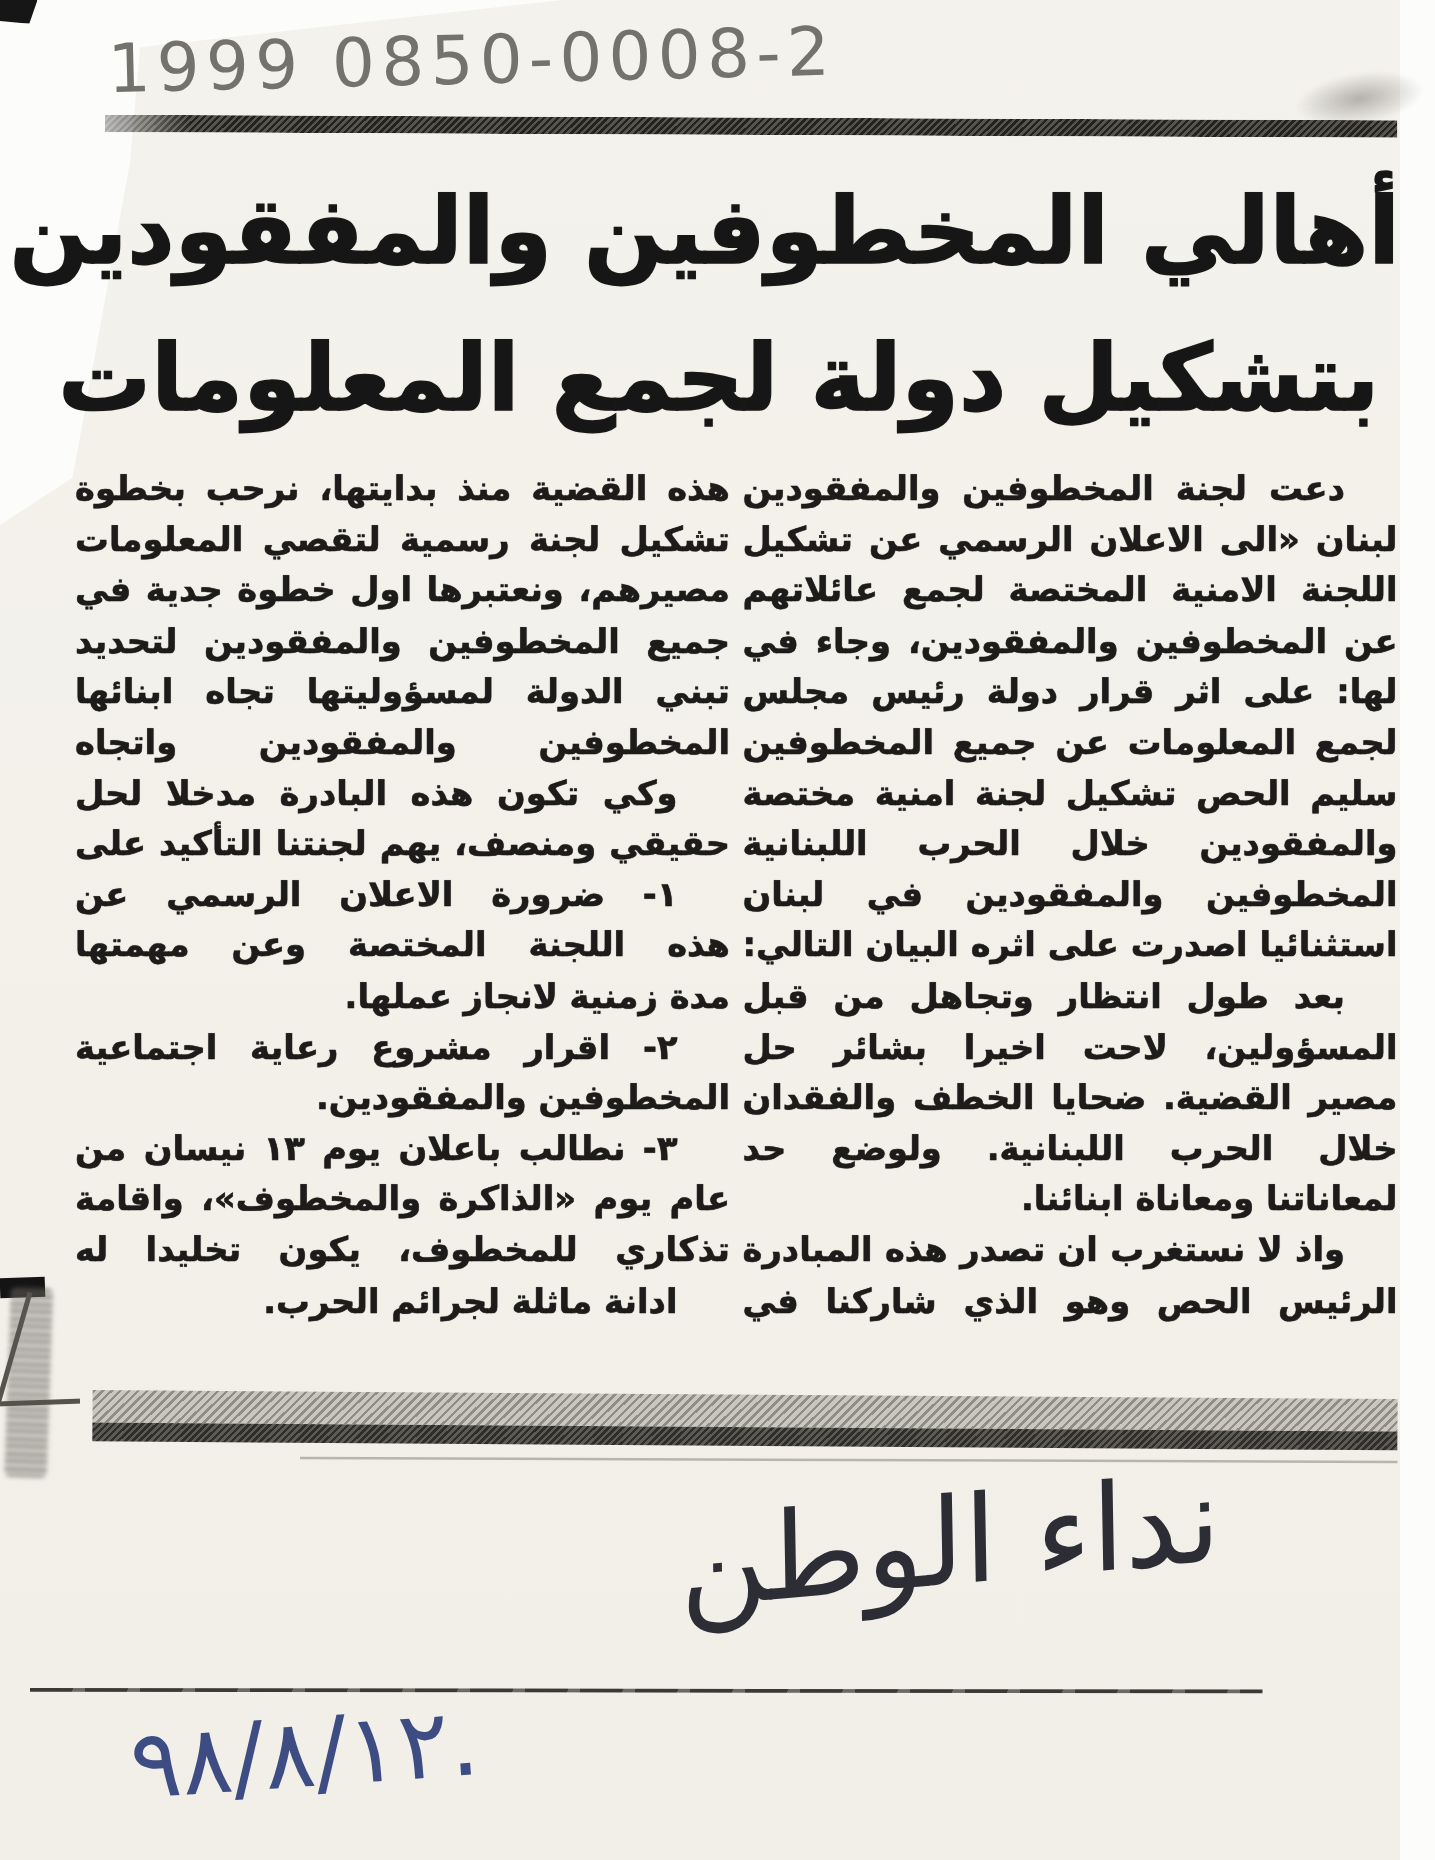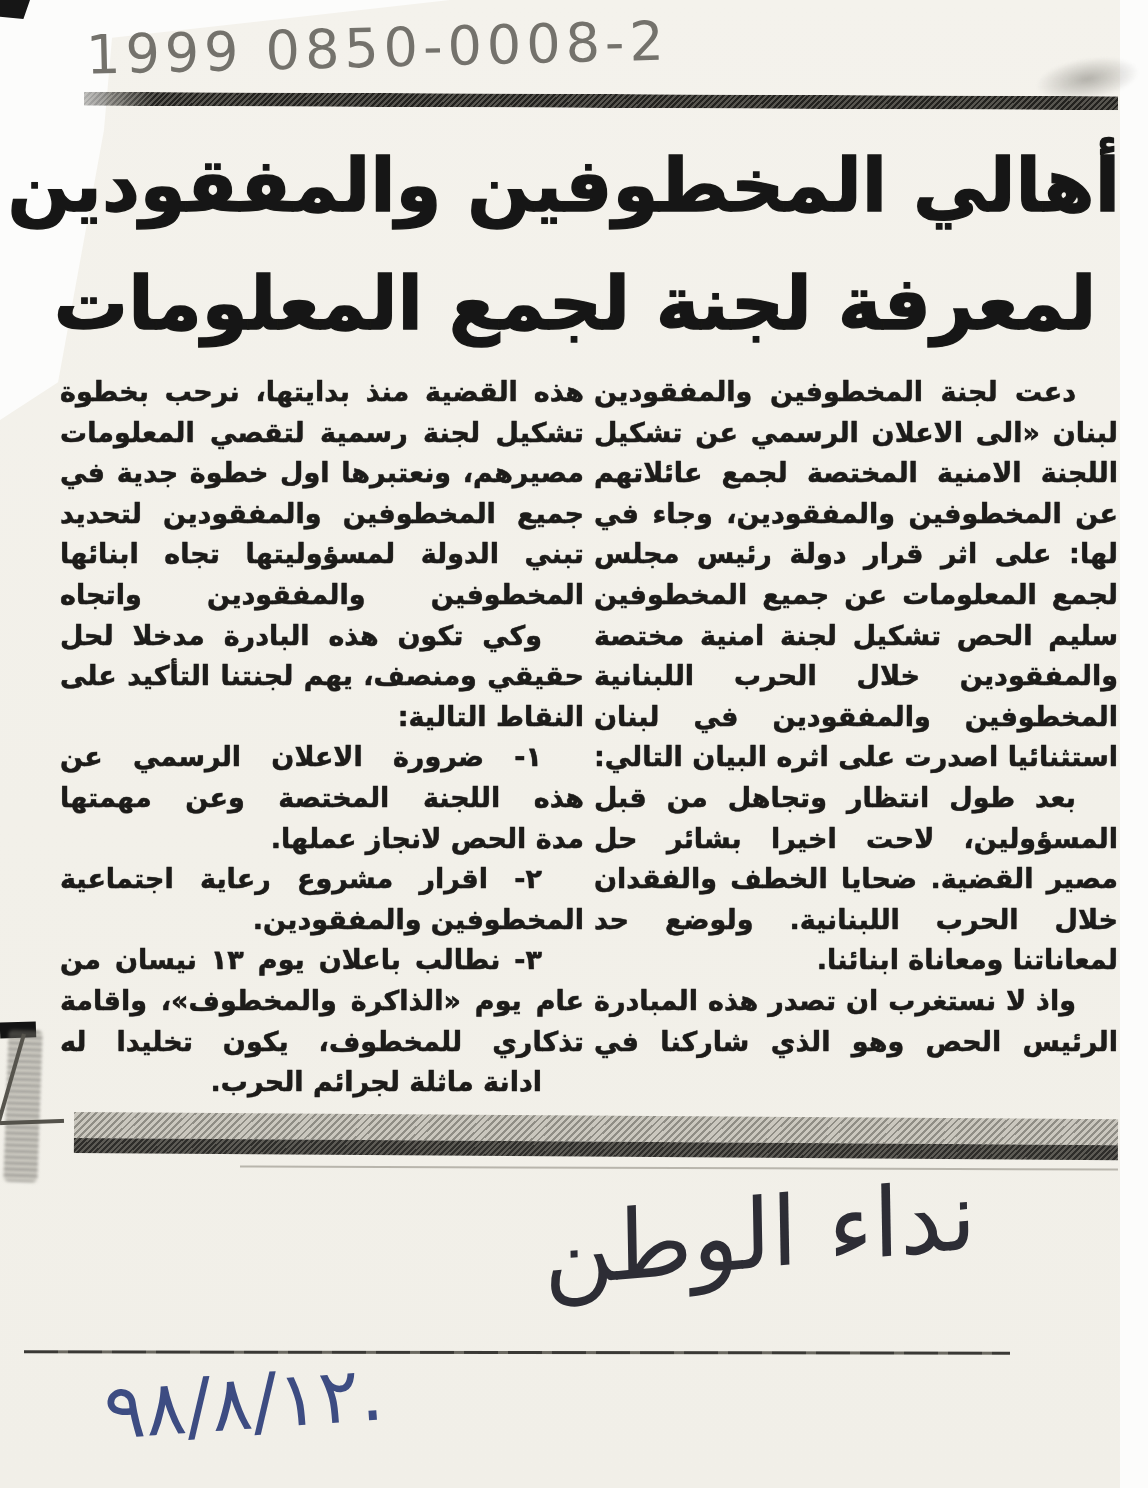--- a/index.html
+++ b/index.html
@@ -119,21 +119,21 @@
   <div class="wedge-tl"></div>
   <div class="margin-right"></div>
   <div class="corner-mark"></div>
 
   <div class="archive-number">1999 0850-0008-2</div>
   <div class="band-top"></div>
   <div class="smudge-tr"></div>
 
   <div class="headline">
     <div class="h-line">أهالي المخطوفين والمفقودين يرحبون</div>
-    <div class="h-line">لمعرفة لجنة لجمع المعلومات</div>
+    <div class="h-line">بتشكيل دولة لجمع المعلومات</div>
   </div>
 
   <div class="col col-right">
     <div class="ln j ind">دعت لجنة المخطوفين والمفقودين في</div>
     <div class="ln j">لبنان «الى الاعلان الرسمي عن تشكيل</div>
     <div class="ln j">اللجنة الامنية المختصة لجمع عائلاتهم</div>
     <div class="ln j">عن المخطوفين والمفقودين، وجاء في بيان</div>
     <div class="ln j">لها: على اثر قرار دولة رئيس مجلس الوزراء</div>
     <div class="ln j">لجمع المعلومات عن جميع المخطوفين</div>
     <div class="ln j">سليم الحص تشكيل لجنة امنية مختصة</div>
@@ -151,24 +151,23 @@
 
   <div class="col col-left">
     <div class="ln j">هذه القضية منذ بدايتها، نرحب بخطوة</div>
     <div class="ln j">تشكيل لجنة رسمية لتقصي المعلومات عن</div>
     <div class="ln j">مصيرهم، ونعتبرها اول خطوة جدية في</div>
     <div class="ln j">جميع المخطوفين والمفقودين لتحديد</div>
     <div class="ln j">تبني الدولة لمسؤوليتها تجاه ابنائها</div>
     <div class="ln j">المخطوفين والمفقودين واتجاه عائلاتهم.</div>
     <div class="ln j ind">وكي تكون هذه البادرة مدخلا لحل</div>
     <div class="ln j">حقيقي ومنصف، يهم لجنتنا التأكيد على</div>
-    <div class="ln e">النقاط التالية:</div>
     <div class="ln j ind">١- ضرورة الاعلان الرسمي عن تشكيل</div>
     <div class="ln j">هذه اللجنة المختصة وعن مهمتها وتحديد</div>
-    <div class="ln e">مدة الحص لانجاز عملها.</div>
+    <div class="ln e">مدة زمنية لانجاز عملها.</div>
     <div class="ln j ind">٢- اقرار مشروع رعاية اجتماعية لذوي</div>
     <div class="ln e">المخطوفين والمفقودين.</div>
     <div class="ln j ind">٣- نطالب باعلان يوم ١٣ نيسان من كل</div>
     <div class="ln j">عام يوم «الذاكرة والمخطوف»، واقامة نصب</div>
     <div class="ln j">تذكاري للمخطوف، يكون تخليدا له ويشكل</div>
     <div class="ln e ind">ادانة ماثلة لجرائم الحرب.</div>
   </div>
 
   <div class="art-black"></div>
   <div class="art-smudge"></div>

